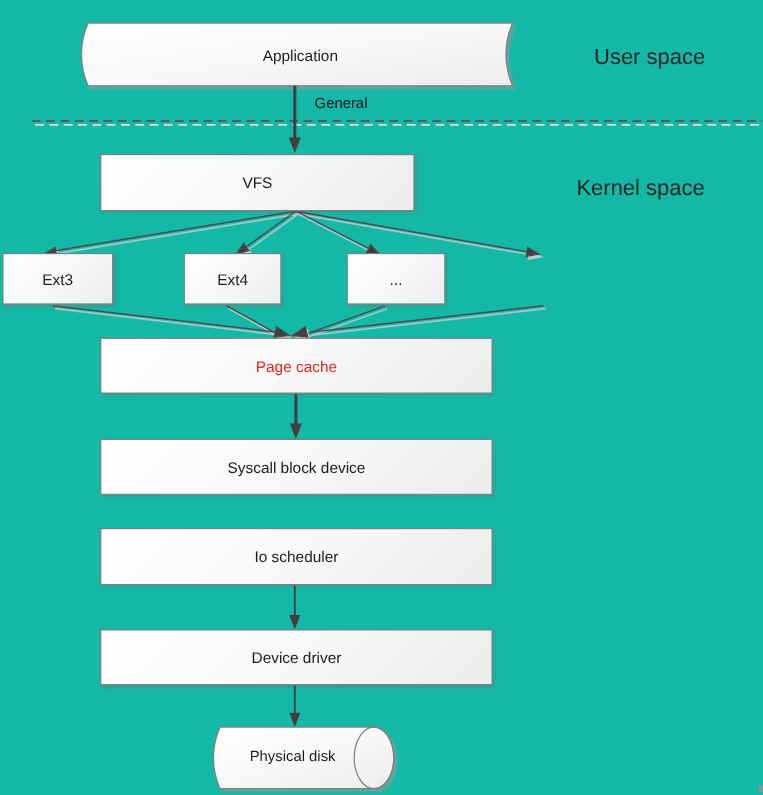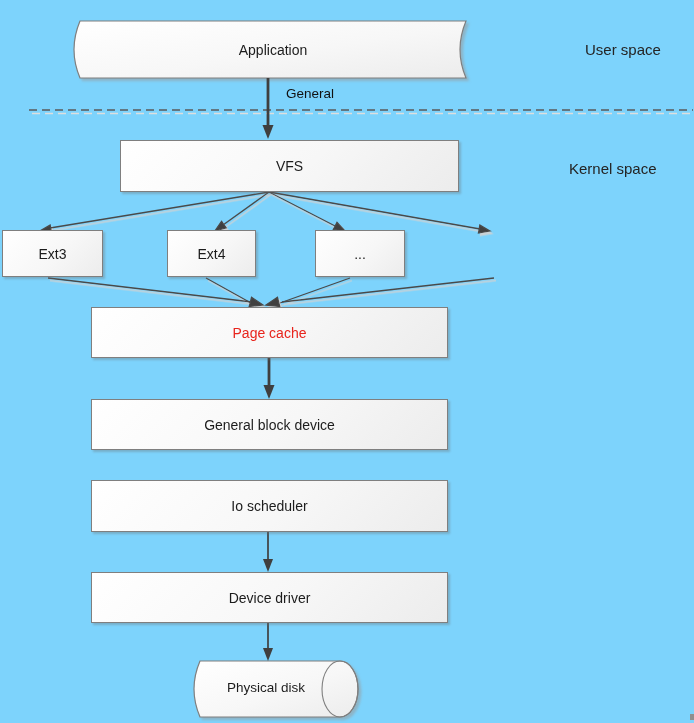--- a/index.html
+++ b/index.html
@@ -1,20 +1,20 @@
 <!DOCTYPE html>
 <html><head>
 <meta charset="utf-8">
 <style>
   html, body { margin: 0; padding: 0; background: #ffffff; }
   #canvas {
     position: relative;
     width: 694px;
     height: 723px;
-    background: #7dd3fc;
+    background: #14b8a6;
     font-family: "Liberation Sans", sans-serif;
     color: #1c1c1c;
     overflow: hidden;
   }
   #connector-layer {
     position: absolute;
     left: 0; top: 0;
     width: 694px; height: 723px;
   }
   .box {
@@ -33,33 +33,32 @@
     position: absolute;
     display: flex;
     align-items: center;
     justify-content: center;
     font-size: 14px;
     text-align: center;
     pointer-events: none;
   }
   .region-label {
     position: absolute;
-    font-size: 15px;
+    font-size: 20px;
     white-space: nowrap;
     color: #242424;
-    margin-left: 45px;
   }
   .edge-label {
     position: absolute;
     font-size: 13.5px;
     white-space: nowrap;
     color: #111111;
   }
   
-  #node-vfs          { left: 91px;  top: 140px; width: 339px; height: 52px; margin-left: 29px; }
+  #node-vfs          { left: 91px;  top: 140px; width: 286px; height: 52px; }
   #node-ext3         { left: 2px;   top: 230px; width: 101px;  height: 47px; }
   #node-ext4         { left: 167px; top: 230px; width: 89px;  height: 47px; }
   #node-dots         { left: 315px; top: 230px; width: 90px;  height: 47px; }
   #node-btrfs        { left: 452px; top: 230px; width: 89px;  height: 47px; }
   #node-page-cache   { left: 91px;  top: 307px; width: 357px; height: 51px; }
   #node-gbd          { left: 91px;  top: 399px; width: 357px; height: 51px; }
   #node-iosched      { left: 91px;  top: 480px; width: 357px; height: 52px; }
   #node-devdriver    { left: 91px;  top: 572px; width: 357px; height: 51px; }
   #label-application { left: 80px;  top: 21px;  width: 386px; height: 57px; }
   #label-disk        { left: 196px; top: 661px; width: 140px; height: 52px; font-size: 13.5px; }
@@ -154,18 +153,18 @@
   <div class="region-label" id="label-user-space">User space</div>
   <div class="region-label" id="label-kernel-space">Kernel space</div>
 
   <div class="edge-label" id="label-syscall">General</div>
 
   <div class="box" id="node-vfs">VFS</div>
   <div class="box" id="node-ext3">Ext3</div>
   <div class="box" id="node-ext4">Ext4</div>
   <div class="box" id="node-dots">...</div>
   <div class="box" id="node-page-cache" style="color: rgb(232, 36, 28);">Page cache</div>
-  <div class="box" id="node-gbd">General block device</div>
+  <div class="box" id="node-gbd">Syscall block device</div>
   <div class="box" id="node-devdriver">Device driver</div>
   <div class="box" id="node-iosched">Io scheduler</div>
 
   <div id="corner-artifact"></div>
 </div>
 
 </body></html>

